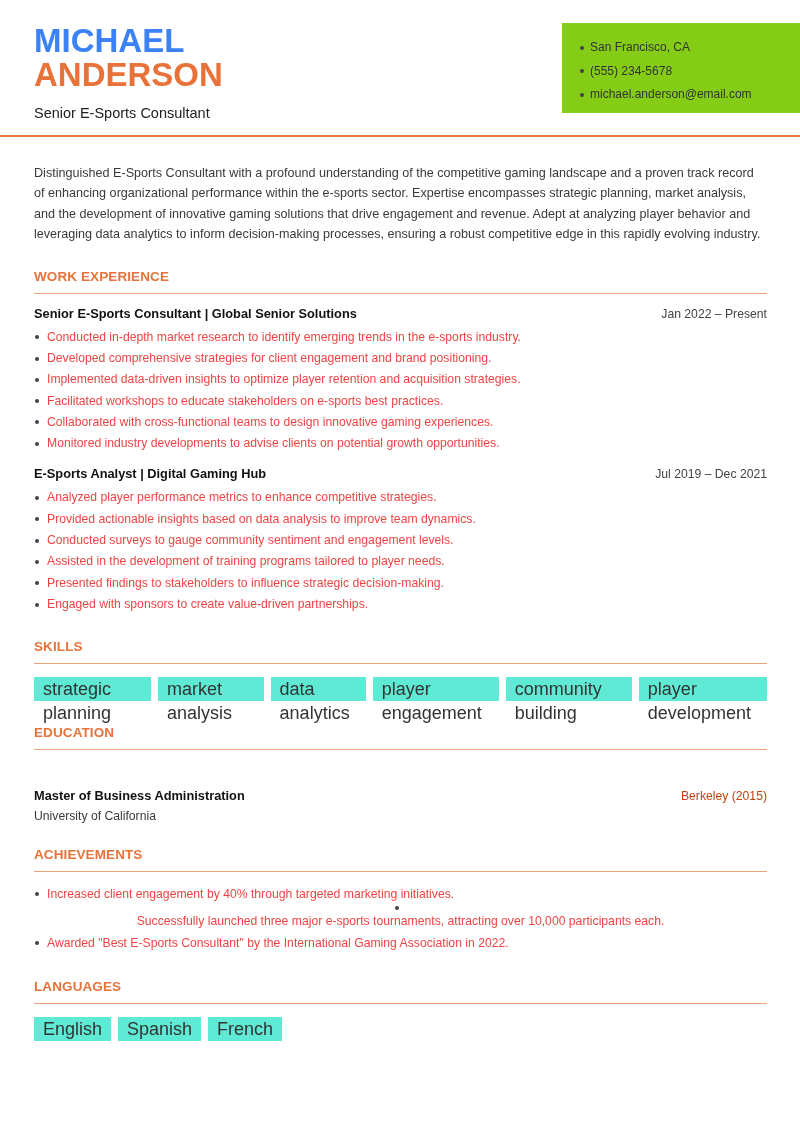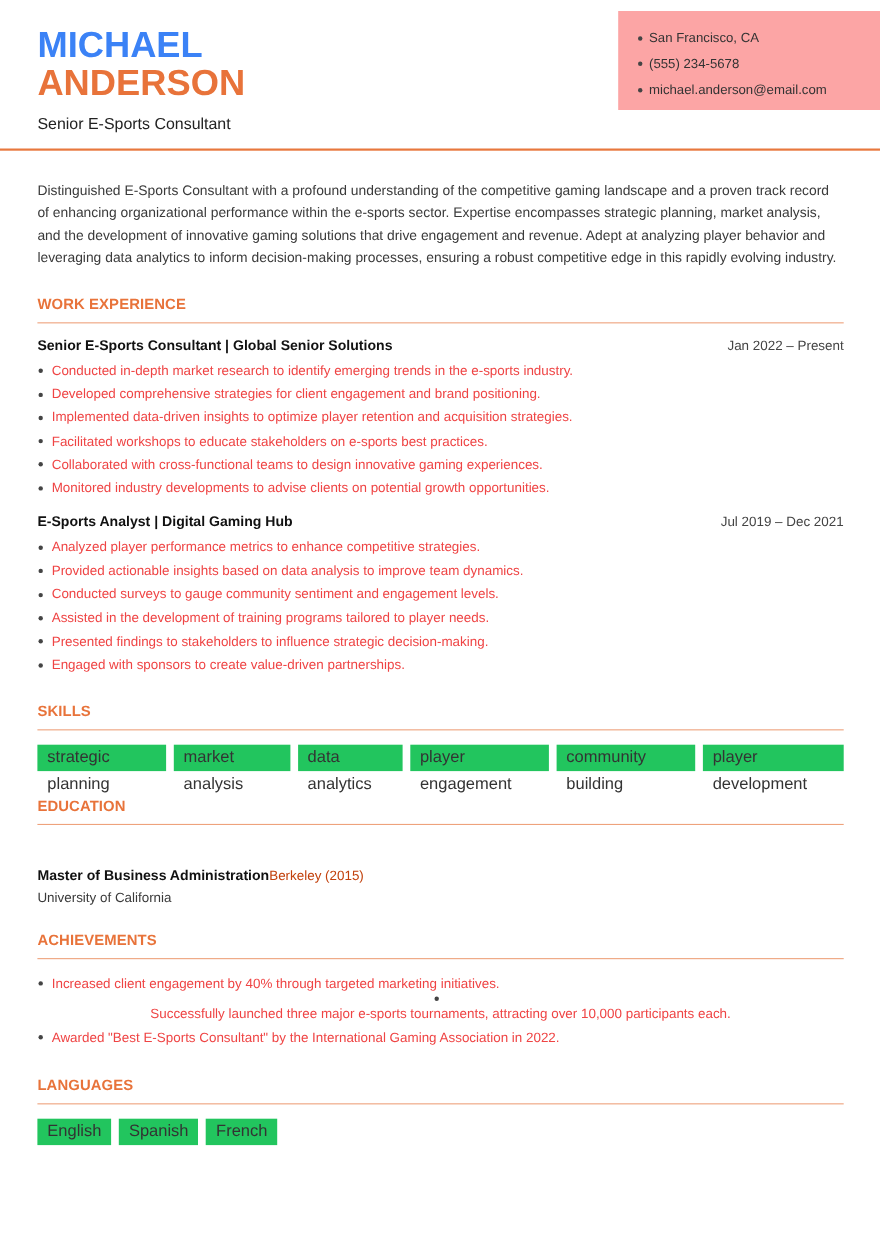--- a/index.html
+++ b/index.html
@@ -5,42 +5,42 @@
   * { box-sizing: border-box; margin: 0; padding: 0; }
   html, body { width: 800px; height: 1130px; background: #ffffff; }
   body { font-family: "Liberation Sans", "DejaVu Sans", sans-serif; color: #333333; position: relative; overflow: hidden; }
 
   .header { position: relative; height: 137px; border-bottom: 2px solid #e8783e; }
   .name-block { position: absolute; left: 34px; top: 24px; }
   .first-name { font-size: 33px; font-weight: 700; color: #3b82f6; line-height: 34px; letter-spacing: 0px; }
   .last-name { font-size: 33px; font-weight: 700; color: #e8733a; line-height: 34px; }
   .job-title { font-size: 14.5px; color: #222222; margin-top: 13px; }
 
-  .contact-box { position: absolute; left: 562px; top: 10px; width: 238px; height: 90px; background: #fca5a5; padding: 13px 0 0 18px; }
+  .contact-box { position: absolute; left: 562px; top: 23px; width: 238px; height: 90px; background: #84cc16; padding: 13px 0 0 18px; }
   .contact-item { font-size: 12px; color: #333; line-height: 23.5px; display: flex; align-items: center; }
   .bullet { display: inline-block; width: 4px; height: 4px; border-radius: 50%; background: #444; margin-right: 6px; flex-shrink: 0; }
 
   .content { position: absolute; left: 34px; top: 163px; width: 733px; }
   .summary { font-size: 12.6px; line-height: 20.4px; color: #3a3a3a; }
 
   .section-title { font-size: 13.5px; font-weight: 700; color: #e8733a; margin-top: 24px; padding-bottom: 9px; border-bottom: 1.5px solid #eea27c; letter-spacing: 0.1px; }
 
   .job { margin-top: 12px; }
   .job-head { display: flex; justify-content: space-between; align-items: baseline; }
   .job-role { font-size: 12.8px; font-weight: 700; color: #111; }
   .job-date { font-size: 12.2px; color: #444; }
   .bullets { list-style: none; margin-top: 6px; }
   .bullets li { font-size: 12.2px; color: #ef4444; line-height: 21.3px; display: flex; align-items: center; }
   .bullets li .bullet { margin-left: 1px; margin-right: 8px; }
 
   .tags { display: flex; gap: 7px; margin-top: 13px; }
-  .tag { background: #22c55e; font-size: 15px; color: #333; padding: 0 9px; height: 24px; line-height: 24px; }
+  .tag { background: #5eead4; font-size: 18px; color: #333; padding: 0 9px; height: 24px; line-height: 24px; }
 
   .edu { margin-top: 12px; }
-  .edu-head { display: flex; justify-content: flex-start; align-items: baseline; margin-top: 38px; }
+  .edu-head { display: flex; justify-content: space-between; align-items: baseline; margin-top: 38px; }
   .degree { font-size: 12.8px; font-weight: 700; color: #111; }
   .edu-meta { font-size: 12.2px; color: #c2410c; }
   .school { font-size: 12.2px; color: #3a3a3a; margin-top: 6px; }
 </style>
 </head>
 <body>
 
 <div class="header">
   <div class="name-block">
     <div class="first-name">MICHAEL</div>

